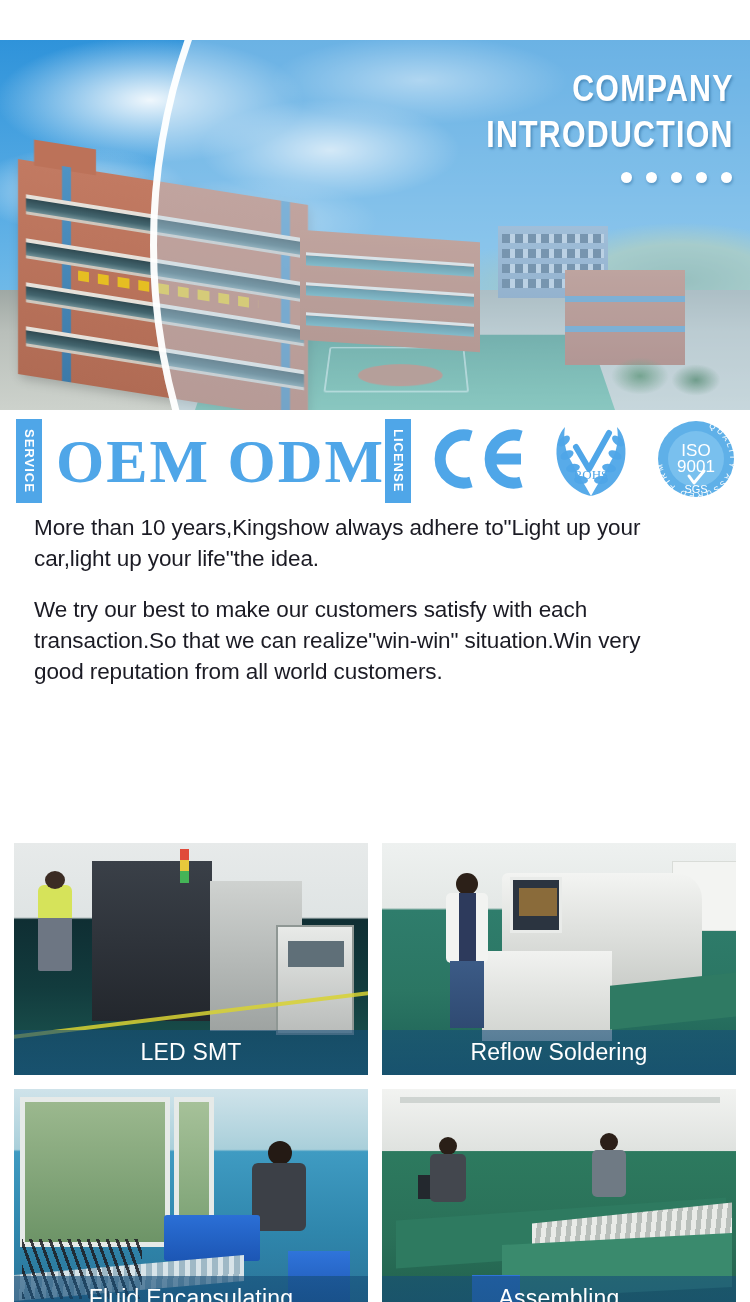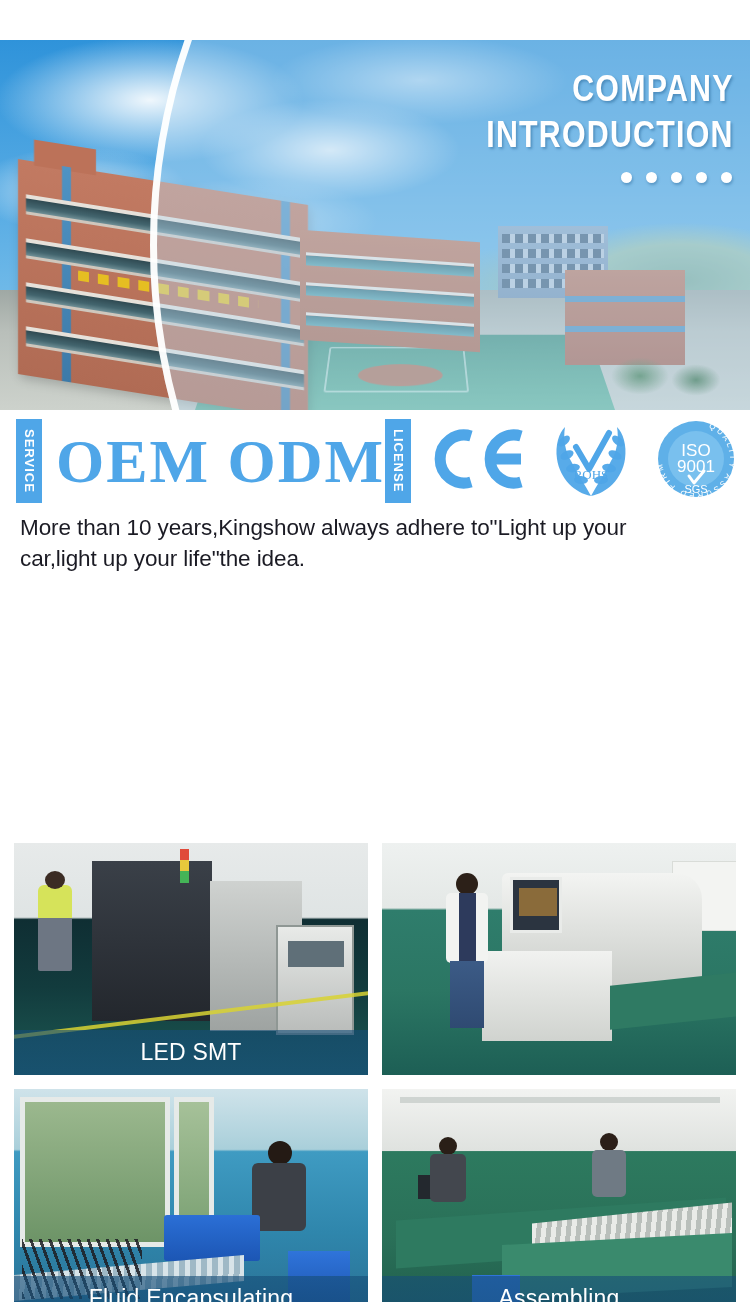--- a/index.html
+++ b/index.html
@@ -169,21 +169,21 @@
     font-size:62px; font-weight:bold; color:#4fa6e8;
     letter-spacing:2px; margin-left:14px; line-height:1; white-space:nowrap;
   }
   .ce{ margin-left:22px; flex:none; }
   .rohs{ margin-left:16px; flex:none; }
   .iso{ margin-left:16px; flex:none; }
   .lic-wrap{ margin-left:auto; display:flex; align-items:center; }
 
   
   .copy{
-    position:absolute; left:2px; top:472px; width:663px; padding:0 18px;
+    position:absolute; left:16px; top:472px; width:663px; padding:0 18px;
   }
   .copy p{
     font-size:22.5px; line-height:31px; color:#1b1b24;
     margin-bottom:20px; letter-spacing:-.1px;
   }
   .copy p:last-child{ margin-bottom:0; }
 
   
   .grid{
     position:absolute; left:14px; top:803px; width:722px;
@@ -380,20 +380,21 @@
           <text x="43" y="56" font-family="Liberation Sans, sans-serif" font-size="17" fill="#ffffff" text-anchor="middle">9001</text>
           <path d="M36 60 L41 67 L51 55" fill="none" stroke="#ffffff" stroke-width="3" stroke-linecap="round" stroke-linejoin="round"></path>
           <text x="43" y="77" font-family="Liberation Sans, sans-serif" font-size="11" fill="#ffffff" text-anchor="middle">SGS</text>
         </svg>
       </div>
     </div>
   </div>
 
   <div class="copy">
     <p>More than 10 years,Kingshow always adhere to"Light up your car,light up your life"the idea.</p>
+    <p>We try our best to make our customers satisfy with each transaction.So that we can realize"win-win" situation.Win very good reputation from all world customers.</p>
   </div>
 
   <div class="grid">
 
     <div class="card ph1">
       <div class="m worker"></div>
       <div class="m mA"></div>
       <div class="m lamp"></div>
       <div class="m mB"></div>
       <div class="m mC"></div>
@@ -407,20 +408,23 @@
       <div class="shelf"></div>
       <div class="mach"></div>
       <div class="mon"></div>
       <div class="body"></div>
       <div class="bench"></div>
       <div class="person">
         <div class="head"></div>
         <div class="torso"></div>
         <div class="legs"></div>
       </div>
+      <div class="cap">
+        <span>Reflow Soldering</span>
+      </div>
     </div>
 
     <div class="card ph3">
       <div class="window"></div>
       <div class="win2"></div>
       <div class="person">
         <div class="head"></div>
         <div class="torso"></div>
       </div>
       <div class="bin"></div>

